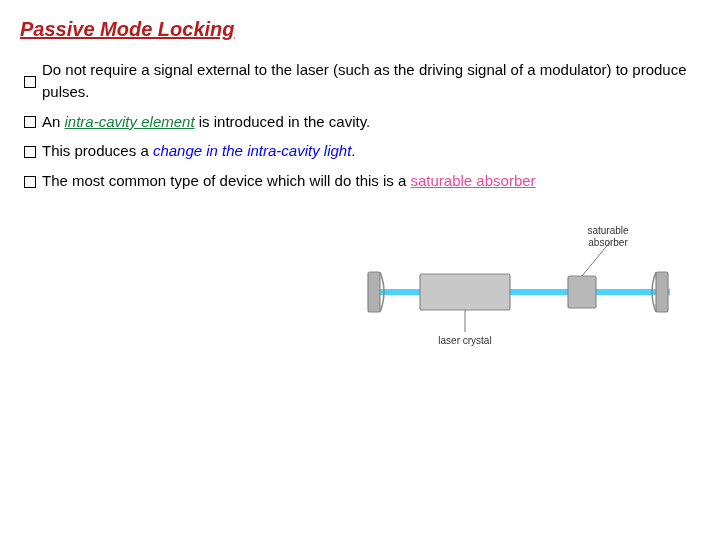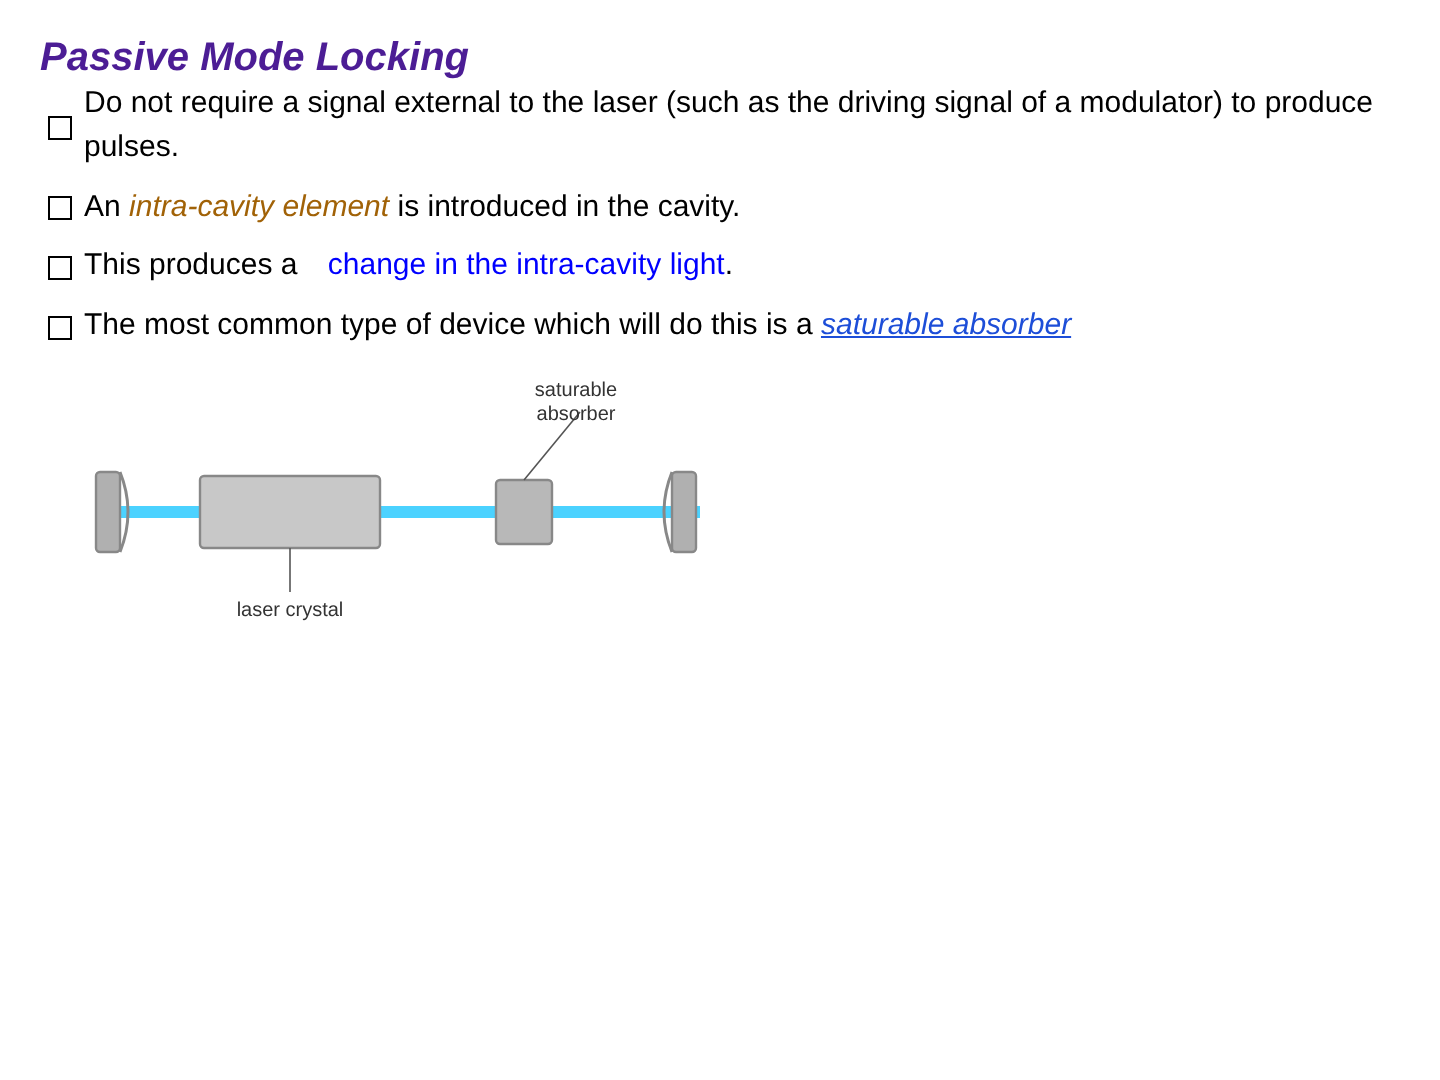--- a/index.html
+++ b/index.html
@@ -9,24 +9,26 @@
       background: #ffffff;
       font-family: Arial, sans-serif;
       font-size: 15px;
       color: #000000;
       overflow: hidden;
     }
     .page {
       padding: 18px 20px 18px 20px;
     }
     .title {
-      color: #4c1d95;
+      color: #b91c1c;
+      text-decoration: underline;
       font-style: italic;
       font-size: 20px;
       font-weight: bold;
+      margin-bottom: 18px;
       display: inline-block;
     }
     .bullets {
       margin-left: 4px;
     }
     .bullet-item {
       display: flex;
       align-items: center;
       margin-bottom: 8px;
       line-height: 1.45;
@@ -37,40 +39,40 @@
       height: 12px;
       border: 1.5px solid #000;
       margin-right: 6px;
       margin-top: 2px;
       flex-shrink: 0;
     }
     .bullet-text {
       flex: 1;
     }
     .italic-green {
-      color: #a16207;
+      color: #15803d;
       font-style: italic;
+      text-decoration: underline;
     }
     .italic-blue {
       color: #0000ff;
-      margin-left: 11px;
+      font-style: italic;
     }
     .link-blue {
-      color: #1d4ed8;
+      color: #ec4899;
       text-decoration: underline;
-      font-style: italic;
     }
     .italic-dark {
       font-style: italic;
     }
     
     .diagram-container {
       display: flex;
-      justify-content: flex-start;
-      margin-top: 10px;
+      justify-content: flex-end;
+      margin-top: 28px;
     }
     .diagram-wrapper {
       position: relative;
       width: 360px;
       height: 140px;
     }
     svg.diagram {
       width: 360px;
       height: 140px;
     }

